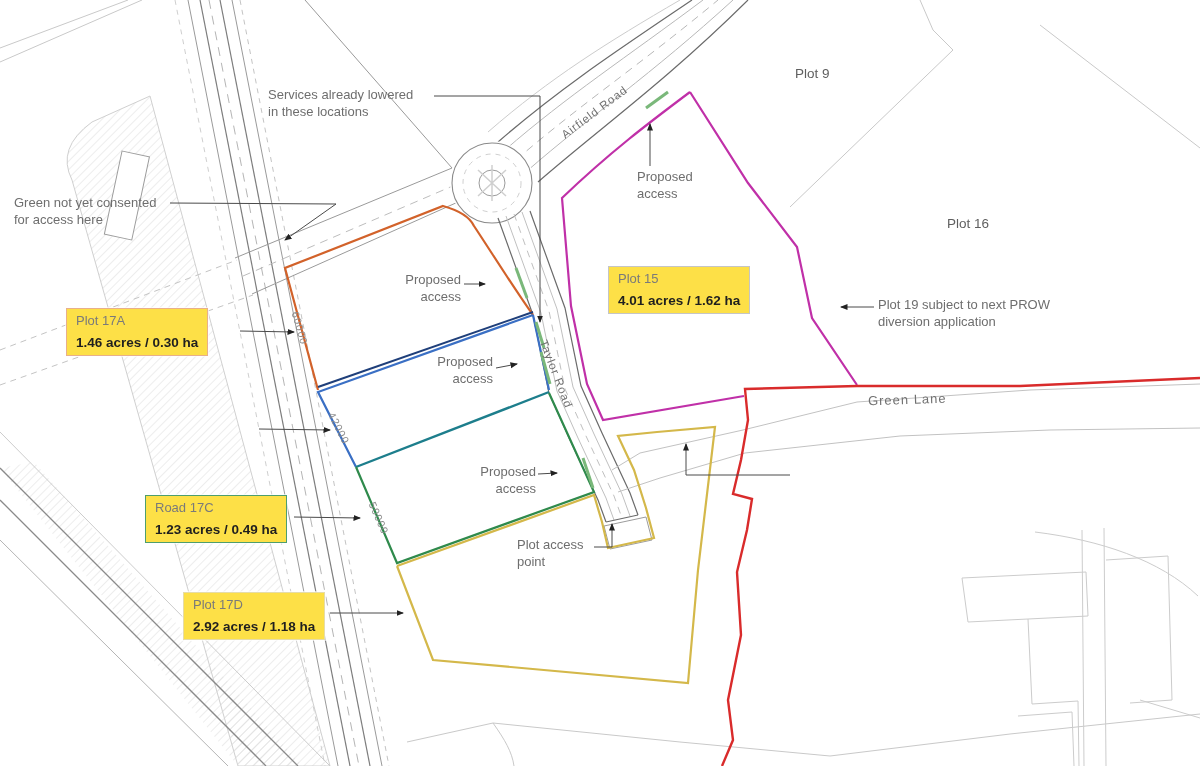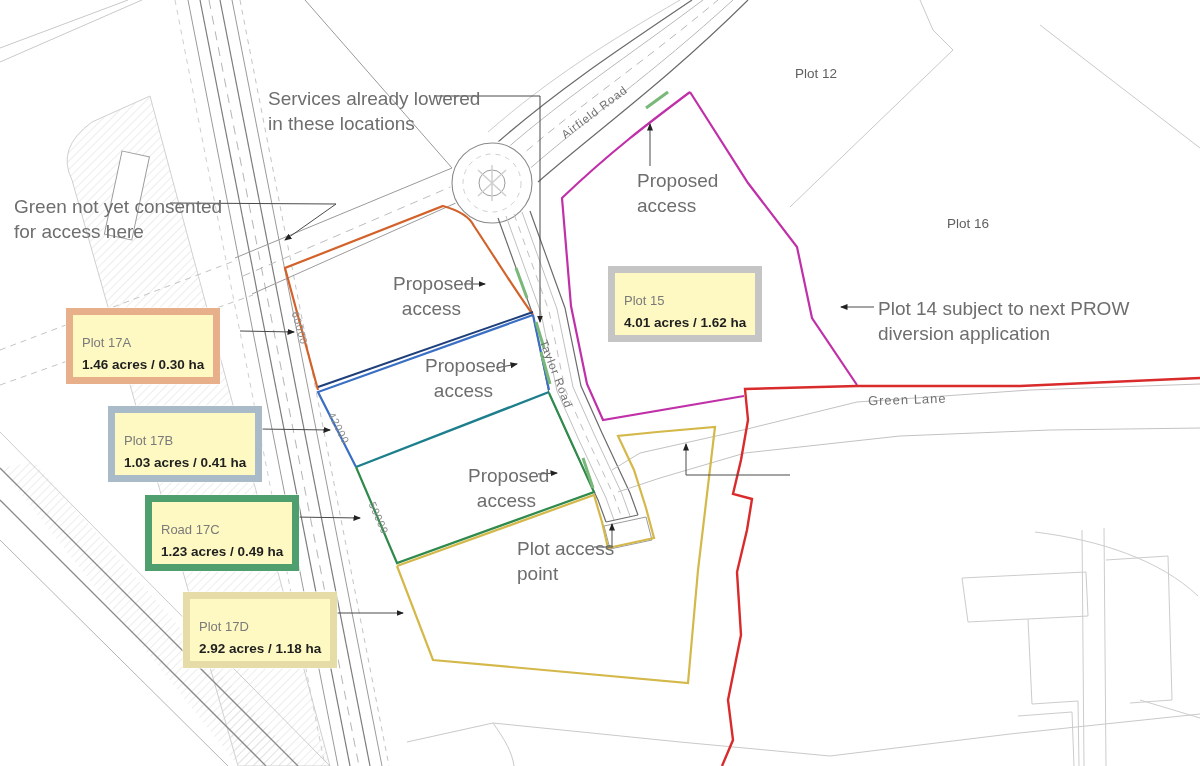--- a/index.html
+++ b/index.html
@@ -1,22 +1,22 @@
 <!DOCTYPE html>
 <html><head>
 <meta charset="utf-8">
 <style>
   html,body{margin:0;padding:0;background:#ffffff;}
   #plan{position:relative;width:1200px;height:766px;background:#ffffff;overflow:hidden;
         font-family:"Liberation Sans", sans-serif;}
   #plan svg{position:absolute;left:0;top:0;}
-  .lbl{position:absolute;color:#6b6b6b;font-size:19px;line-height:1.32;white-space:pre-line;}
+  .lbl{position:absolute;color:#6b6b6b;font-size:13px;line-height:1.32;white-space:pre-line;}
   .note{color:#6e6e6e;}
   .right-align{text-align:right;}
-  .plot-box{position:absolute;background:#fef9c3;border:7px solid #0c4a6e;padding:20px 9px 5px 9px;
+  .plot-box{position:absolute;background:#fde047;border:1px solid #0c4a6e;padding:4px 9px 5px 9px;
             box-shadow:0 0 0 1px rgba(255,255,255,.6);}
   .pb-name{color:#7a7a7a;font-size:13px;}
   .pb-area{color:#1f1f1f;font-size:13.5px;font-weight:bold;margin-top:7px;white-space:nowrap;}
   .field-label{position:absolute;color:#5f5f5f;font-size:13.5px;}
   .road-name{position:absolute;color:#707070;font-size:11.5px;letter-spacing:1px;white-space:nowrap;}
   .dim{position:absolute;color:#8a8a8a;font-size:10.5px;letter-spacing:1px;white-space:nowrap;}
 </style>
 </head>
 <body>
 
@@ -168,45 +168,41 @@
 access</div>
 <div class="lbl note right-align" style="left:393px;top:271px;width:68px;">Proposed
 access</div>
 <div class="lbl note right-align" style="left:425px;top:353px;width:68px;">Proposed
 access</div>
 <div class="lbl note right-align" style="left:468px;top:463px;width:68px;">Proposed
 access</div>
 <div class="lbl note" style="left:517px;top:536px;">Plot access
 point</div>
 
-<div class="lbl note" style="left:878px;top:296px;">Plot 14 subject to next PROW
+<div class="lbl note" style="left:878px;top:296px;">Plot 19 subject to next PROW
 diversion application</div>
 
 <div class="plot-box" style="left:66px;top:308px;border-color:#e8b08a;">
   <div class="pb-name">Plot 17A</div>
   <div class="pb-area">1.46 acres / 0.30 ha</div>
 </div>
-<div class="plot-box" style="left:108px;top:406px;border-color:#a9bac9;">
-  <div class="pb-name">Plot 17B</div>
-  <div class="pb-area">1.03 acres / 0.41 ha</div>
-</div>
 <div class="plot-box" style="left:145px;top:495px;border-color:#4e9e6e;">
   <div class="pb-name">Road 17C</div>
   <div class="pb-area">1.23 acres / 0.49 ha</div>
 </div>
 <div class="plot-box" style="left:183px;top:592px;border-color:#e6dca8;">
   <div class="pb-name">Plot 17D</div>
   <div class="pb-area">2.92 acres / 1.18 ha</div>
 </div>
 <div class="plot-box" style="left:608px;top:266px;border-color:#c5c5c5;">
   <div class="pb-name">Plot 15</div>
   <div class="pb-area">4.01 acres / 1.62 ha</div>
 </div>
 
-<div class="field-label" style="left:795px;top:66px;">Plot 12</div>
+<div class="field-label" style="left:795px;top:66px;">Plot 9</div>
 <div class="field-label" style="left:947px;top:216px;">Plot 16</div>
 
 <div class="road-name" style="left:555px;top:106px;transform:rotate(-37deg);">Airfield Road</div>
 <div class="road-name" style="left:520px;top:368px;transform:rotate(69deg);">Taylor Road</div>
 <div class="road-name" style="left:868px;top:392px;font-size:13px;transform:rotate(-2deg);">Green Lane</div>
 
 <div class="dim" style="left:283px;top:322px;transform:rotate(74deg);">60000</div>
 <div class="dim" style="left:322px;top:422px;transform:rotate(63deg);">42000</div>
 <div class="dim" style="left:362px;top:512px;transform:rotate(66deg);">50000</div>
 

